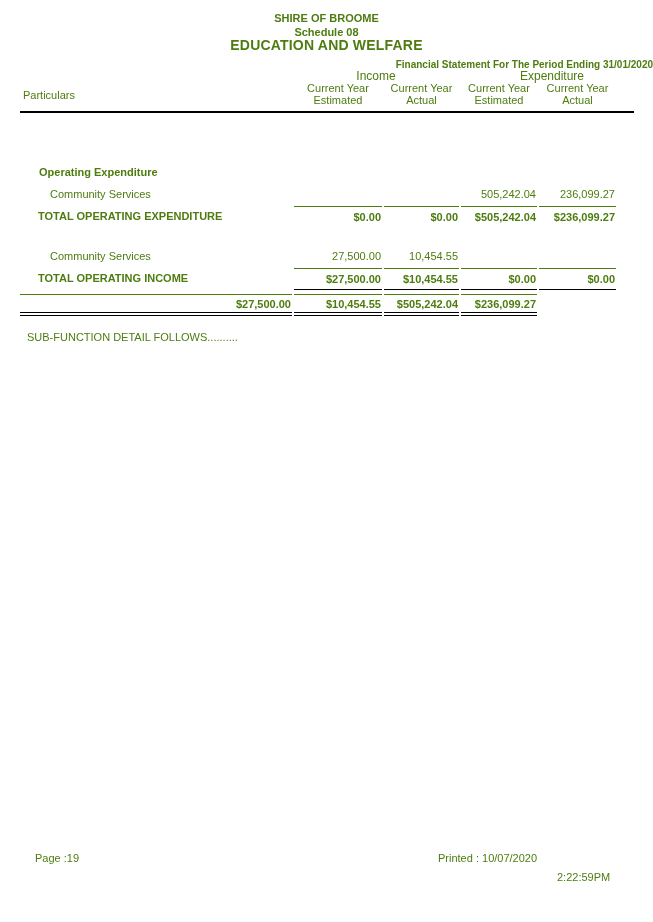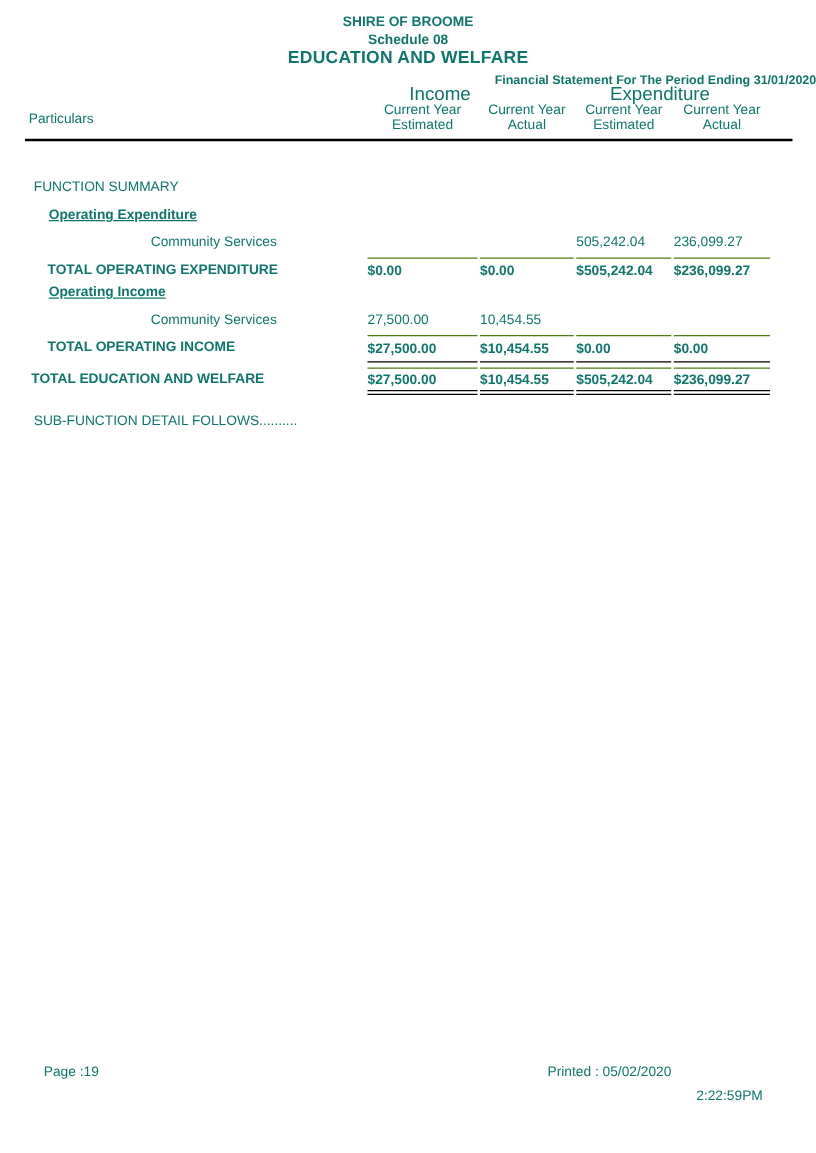--- a/index.html
+++ b/index.html
@@ -1,43 +1,43 @@
 <!DOCTYPE html>
 <html><head>
 <meta charset="utf-8">
 <style>
   * { margin:0; padding:0; box-sizing:border-box; }
   html, body { background:#ffffff; }
   .page {
     position:relative; width:653px; height:922px; overflow:hidden;
-    background:#ffffff; color:#0f766e;
+    background:#ffffff; color:#4d7c0f;
     font-family:"Liberation Sans","DejaVu Sans",sans-serif;
   }
   .abs { position:absolute; }
   .center { left:0; width:653px; text-align:center; }
   .b { font-weight:bold; }
   .fs10 { font-size:10px; line-height:12px;text-align:right; }
   .fs11 { font-size:11px; line-height:13px; }
   .fs14 { font-size:14px; line-height:15px; letter-spacing:0.2px; }
-  .grp { font-size:15px; line-height:12px; transform:translateX(-50%); }
+  .grp { font-size:12px; line-height:12px; transform:translateX(-50%);margin-left:24px; }
   .hdr-grid, .trow {
     position:absolute; left:20px; width:618px;
     display:grid; grid-template-columns:272px 88px 75px 76px 77px; column-gap:2px;
   }
   .colhead { font-size:11px; line-height:12px; text-align:center; }
   .hrule { height:2px; background:#000000; }
   .trow { font-size:11px; line-height:13px; }
-  .val { text-align:left; padding-right:1px; white-space:nowrap; }
+  .val { text-align:right; padding-right:1px; white-space:nowrap; }
   .lbl { white-space:nowrap; }
   .ind0 { padding-left:5px; }
   .ind1 { padding-left:7px; }
   .ind2 { padding-left:18px; }
   .ind3 { padding-left:19px; }
-  .ind4 { padding-left:30px;text-align:center; }
-  .subhead .lbl { font-weight:bold;text-decoration:underline; }
+  .ind4 { padding-left:30px; }
+  .subhead .lbl { font-weight:bold; }
   .total .lbl, .total .val { font-weight:bold; padding-top:4px; }
   .grand .lbl, .grand .val { font-weight:bold; padding-top:3px; }
   .ruled { border-top:1px solid #4d7c0f; }
   .ruled-b { border-bottom:1px solid #000000; padding-bottom:3px; }
   .ruled-dbl { border-bottom:4px double #000000; padding-bottom:1px; }
 </style>
 </head>
 <body>
 
 <div class="page">
@@ -68,21 +68,20 @@
     </div>
     <div class="colhead">
       <div>Current Year</div>
       <div>Actual</div>
     </div>
   </div>
 
   <div class="abs hrule" style="left:20px;top:111px;width:614px"></div>
 
   <div class="trow" style="top:144px">
-    <div class="lbl ind1">FUNCTION SUMMARY</div>
     <div class="val"></div>
     <div class="val"></div>
     <div class="val"></div>
     <div class="val"></div>
   </div>
 
   <div class="trow subhead" style="top:166px">
     <div class="lbl ind3">Operating Expenditure</div>
     <div class="val"></div>
     <div class="val"></div>
@@ -100,21 +99,20 @@
 
   <div class="trow total" style="top:206px">
     <div class="lbl ind2">TOTAL OPERATING EXPENDITURE</div>
     <div class="val ruled">$0.00</div>
     <div class="val ruled">$0.00</div>
     <div class="val ruled">$505,242.04</div>
     <div class="val ruled">$236,099.27</div>
   </div>
 
   <div class="trow subhead" style="top:228px">
-    <div class="lbl ind3">Operating Income</div>
     <div class="val"></div>
     <div class="val"></div>
     <div class="val"></div>
     <div class="val"></div>
   </div>
 
   <div class="trow" style="top:250px">
     <div class="lbl ind4">Community Services</div>
     <div class="val">27,500.00</div>
     <div class="val">10,454.55</div>
@@ -124,26 +122,25 @@
 
   <div class="trow total" style="top:268px">
     <div class="lbl ind2">TOTAL OPERATING INCOME</div>
     <div class="val ruled ruled-b">$27,500.00</div>
     <div class="val ruled ruled-b">$10,454.55</div>
     <div class="val ruled ruled-b">$0.00</div>
     <div class="val ruled ruled-b">$0.00</div>
   </div>
 
   <div class="trow grand" style="top:294px">
-    <div class="lbl ind0">TOTAL EDUCATION AND WELFARE</div>
     <div class="val ruled ruled-dbl">$27,500.00</div>
     <div class="val ruled ruled-dbl">$10,454.55</div>
     <div class="val ruled ruled-dbl">$505,242.04</div>
     <div class="val ruled ruled-dbl">$236,099.27</div>
   </div>
 
   <div class="abs fs11" style="left:27px;top:331px">SUB-FUNCTION DETAIL FOLLOWS..........</div>
 
   <div class="abs fs11" style="left:35px;top:852px">Page :19</div>
-  <div class="abs fs11" style="left:438px;top:852px">Printed :  05/02/2020</div>
+  <div class="abs fs11" style="left:438px;top:852px">Printed :  10/07/2020</div>
   <div class="abs fs11" style="left:557px;top:871px">2:22:59PM</div>
 
 </div>
 
 </body></html>

